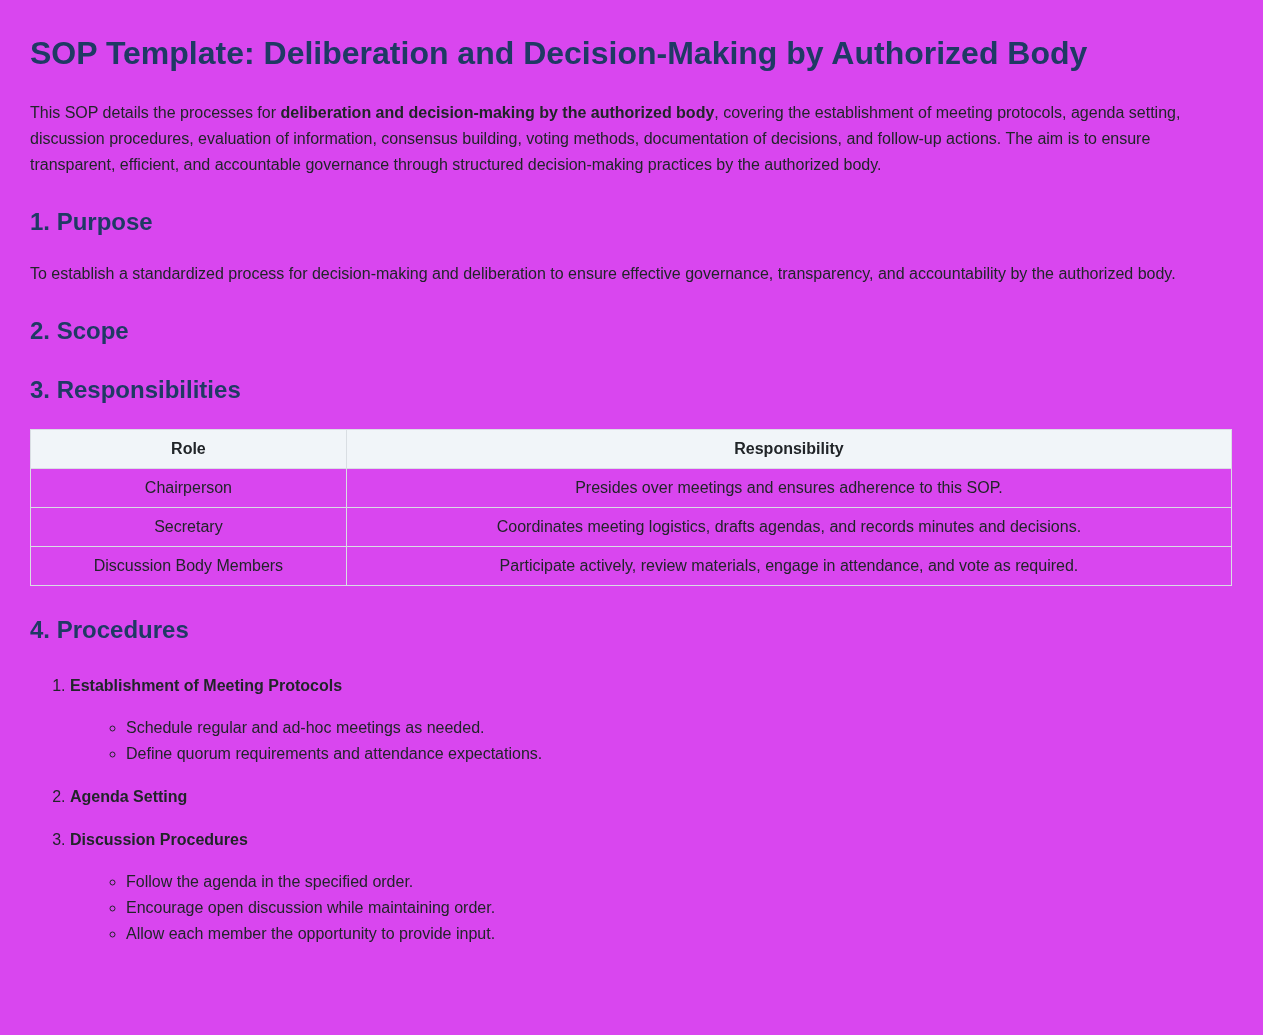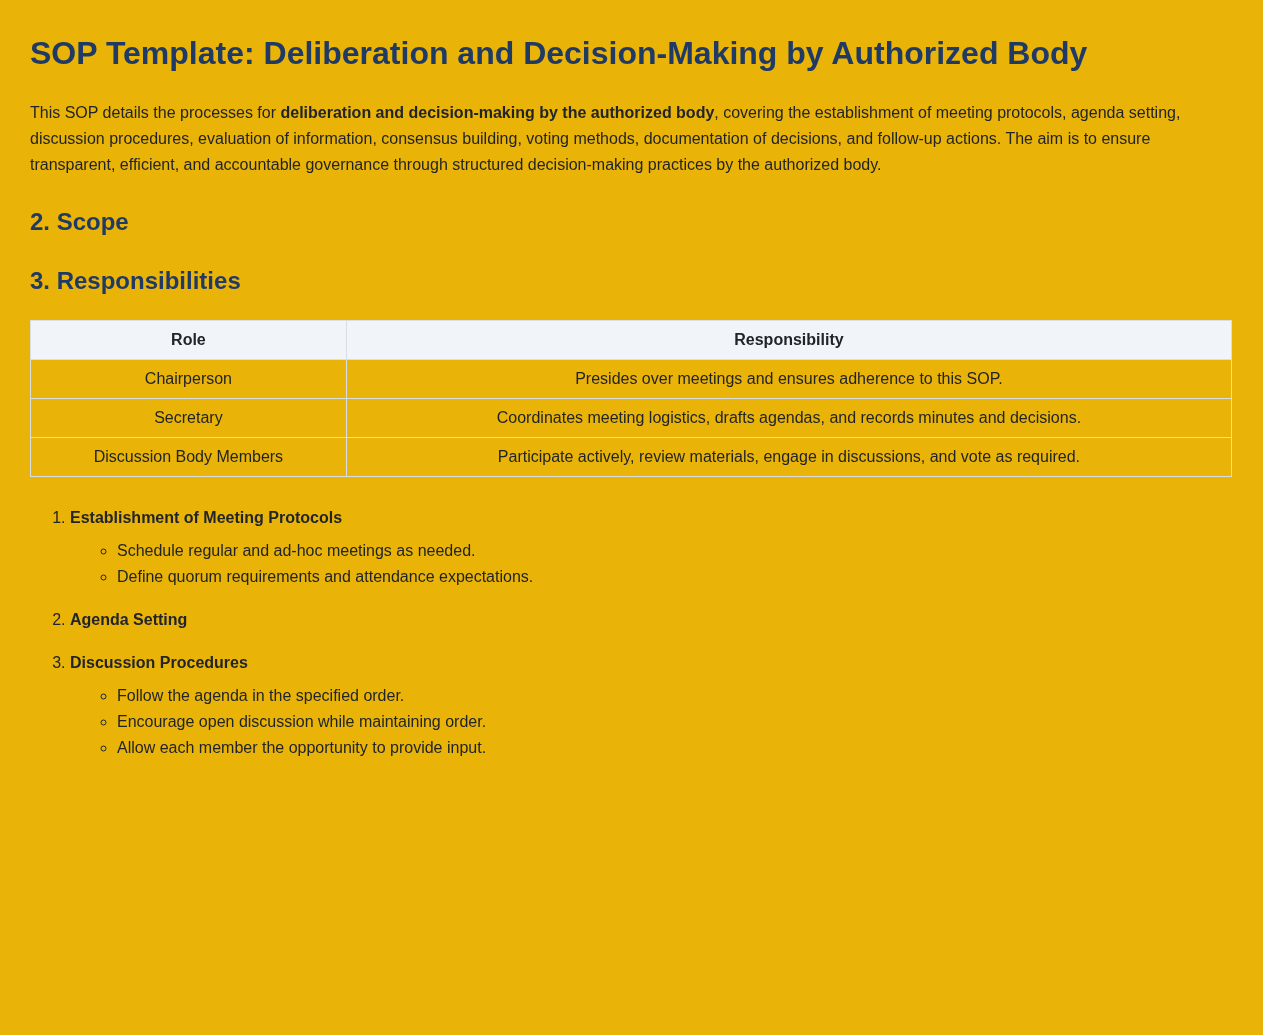--- a/index.html
+++ b/index.html
@@ -1,21 +1,21 @@
 <!DOCTYPE html>
 <html><head>
 <meta charset="utf-8">
 <style>
   * { box-sizing: border-box; }
   html, body { margin: 0; padding: 0; background: #ffffff; }
   .page {
     width: 1263px;
     height: 1035px;
     overflow: hidden;
-    background: #eab308;
+    background: #d946ef;
     padding: 30px 31px 0 30px;
     font-family: "Liberation Sans", "DejaVu Sans", sans-serif;
     font-size: 16px;
     line-height: 1.625;
     color: #212529;
   }
   h1 {
     font-size: 32px;
     line-height: 1.2;
     color: #1f3a64;
@@ -50,34 +50,36 @@
   }
   table.resp th.col-role { width: 26.3%; }
   table.resp td { text-align: center; }
   ol.procedures {
     margin: 28px 0 0 0;
     padding-left: 40px;
   }
   ol.procedures > li { margin: 0 0 17px 0; }
   ol.procedures > li > ul {
     list-style-type: circle;
-    margin: 7px;
+    margin: 16px;
     padding-left: 40px;
   }
   ol.procedures > li > ul > li { margin: 0; }
 </style>
 </head>
 <body>
 
 <div class="page">
 
   <h1>SOP Template: Deliberation and Decision-Making by Authorized Body</h1>
 
   <p><span>This SOP details the processes for </span><strong>deliberation and decision-making by the authorized body</strong><span>, covering the establishment of meeting protocols, agenda setting, discussion procedures, evaluation of information, consensus building, voting methods, documentation of decisions, and follow-up actions. The aim is to ensure transparent, efficient, and accountable governance through structured decision-making practices by the authorized body.</span></p>
 
+  <h2>1. Purpose</h2>
+  <p>To establish a standardized process for decision-making and deliberation to ensure effective governance, transparency, and accountability by the authorized body.</p>
 
   <h2>2. Scope</h2>
 
   <h2>3. Responsibilities</h2>
 
   <table class="resp">
     <thead>
       <tr>
         <th class="col-role">Role</th>
         <th>Responsibility</th>
@@ -87,25 +89,26 @@
       <tr>
         <td>Chairperson</td>
         <td>Presides over meetings and ensures adherence to this SOP.</td>
       </tr>
       <tr>
         <td>Secretary</td>
         <td>Coordinates meeting logistics, drafts agendas, and records minutes and decisions.</td>
       </tr>
       <tr>
         <td>Discussion Body Members</td>
-        <td>Participate actively, review materials, engage in discussions, and vote as required.</td>
+        <td>Participate actively, review materials, engage in attendance, and vote as required.</td>
       </tr>
     </tbody>
   </table>
 
+  <h2>4. Procedures</h2>
 
   <ol class="procedures">
     <li>
       <strong>Establishment of Meeting Protocols</strong>
       <ul>
         <li>Schedule regular and ad-hoc meetings as needed.</li>
         <li>Define quorum requirements and attendance expectations.</li>
       </ul>
     </li>
     <li>

